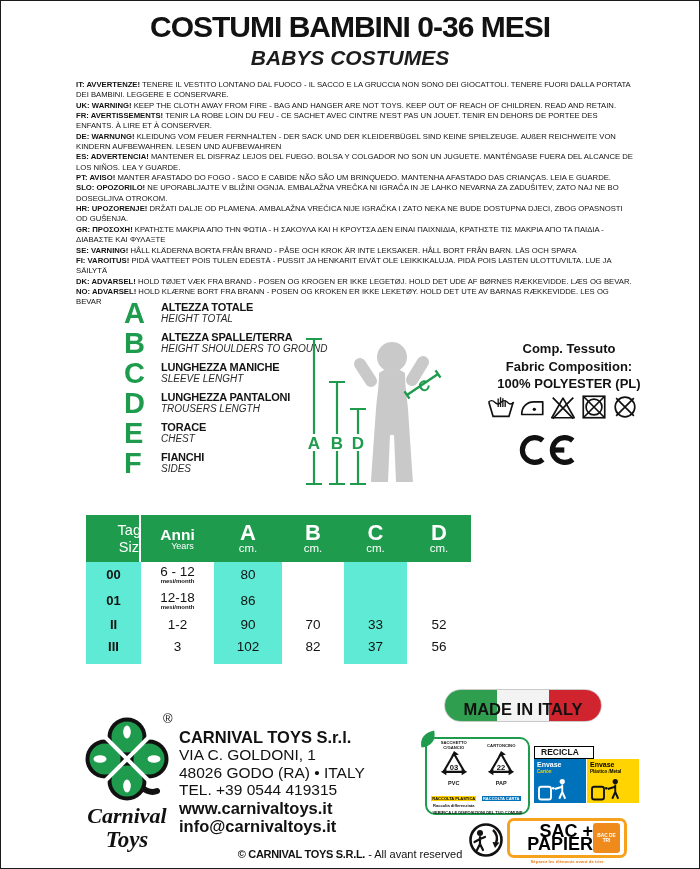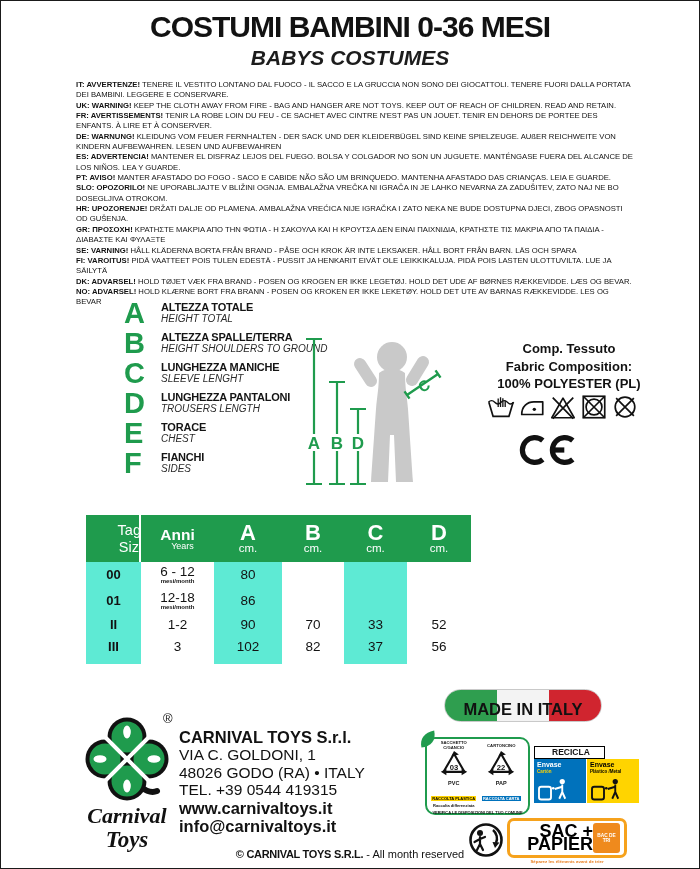--- a/index.html
+++ b/index.html
@@ -78,21 +78,21 @@
     display:flex;align-items:center;justify-content:center;}
   .eco-mat{font-size:5.5px;font-weight:bold;line-height:6px;}
   .eco-tag{display:inline-block;font-size:4px;font-weight:bold;line-height:5px;padding:0 1px;margin-top:1px;}
   .tag-yellow{background:#ffd400;color:#000;}
   .tag-blue{background:#0072bc;color:#fff;}
   .eco-note{font-size:4px;font-weight:bold;line-height:4.5px;}
   .eco-footer{font-size:4px;font-weight:bold;text-align:center;line-height:4.5px;margin-top:2px;}
   
   .recicla{position:absolute;left:533px;top:740px;width:106px;}
   .recicla-title{display:inline-block;border:1.5px solid #000;background:#fff;
-    font-size:8.5px;font-weight:bold;line-height:9px;padding:1px 14px 1px 17px;}
+    font-size:8.5px;font-weight:bold;line-height:9px;padding:1px 14px 1px 6px;}
   .recicla-panels{display:flex;margin-top:0;}
   .panel{width:52px;height:44px;box-sizing:border-box;padding:2px 3px;}
   .panel-blue{background:#0072bc;color:#fff;}
   .panel-yellow{background:#ffd400;color:#000;margin-left:1px;}
   .panel .l1{font-size:7px;font-weight:bold;line-height:7.5px;}
   .panel-blue .l2{font-size:4.5px;font-weight:bold;color:#ffd400;line-height:5px;}
   .panel-yellow .l2{font-size:4.5px;font-weight:bold;line-height:5px;}
   .panel svg{display:block;margin-top:3px;}
   
   .triman{position:absolute;left:466px;top:820px;}
@@ -420,16 +420,16 @@
       <div>SAC +</div>
       <div>PAPIER</div>
     </div>
     <div class="bin">
       <span>BAC DE TRI</span>
     </div>
   </div>
   <div class="sac-note">Séparez les éléments avant de trier</div>
 
   <div class="copyright">
-    <b>© CARNIVAL TOYS S.R.L.</b><span> - All month reserved</span>
+    <b>© CARNIVAL TOYS S.R.L.</b><span> - All avant reserved</span>
   </div>
 
 </div>
 
 </body></html>

